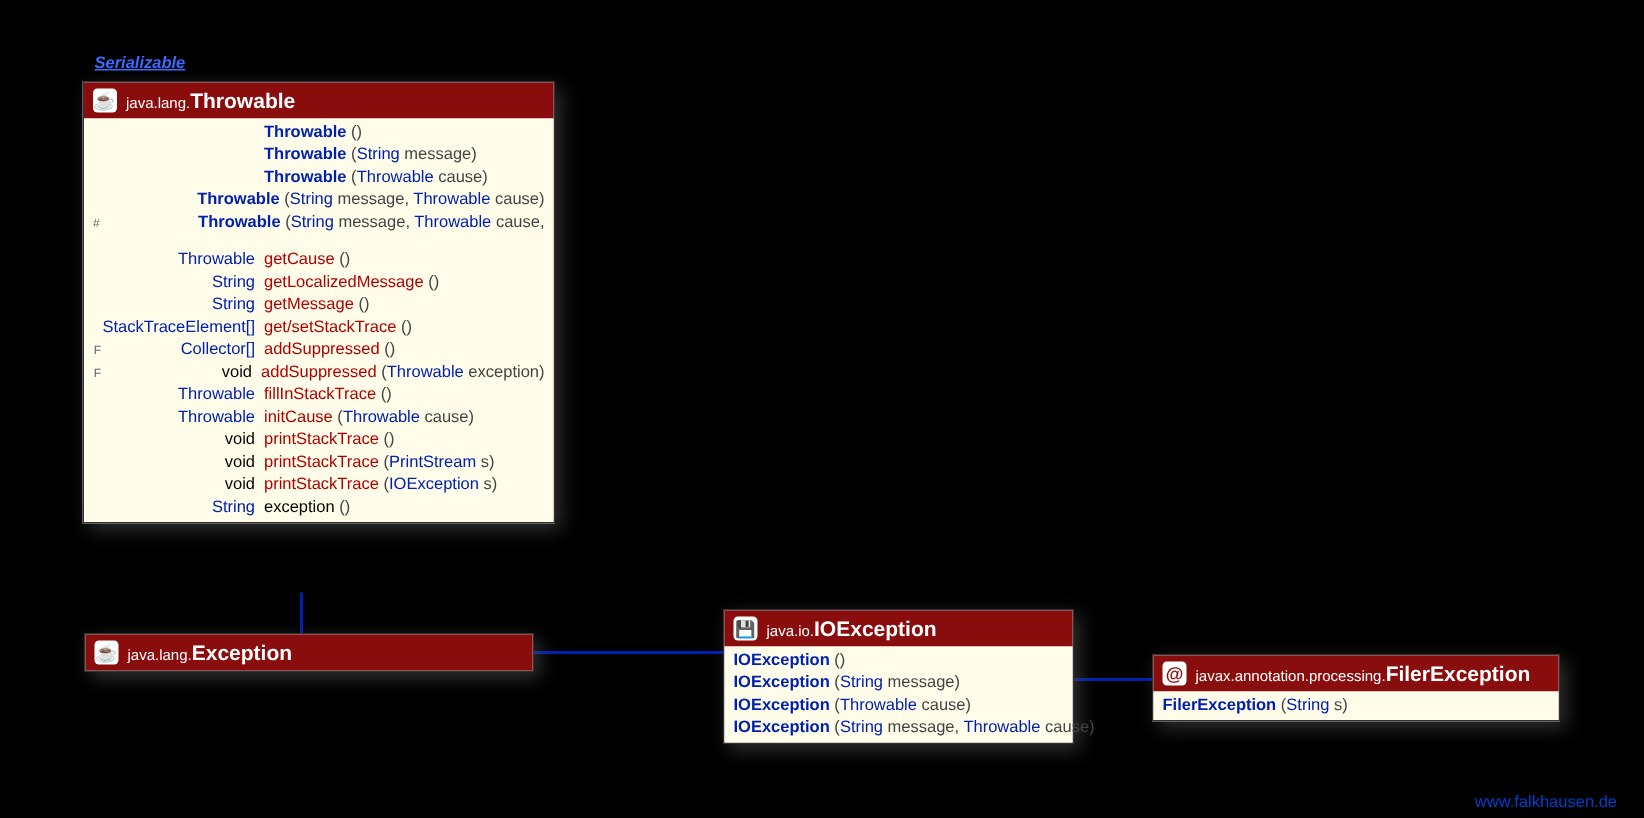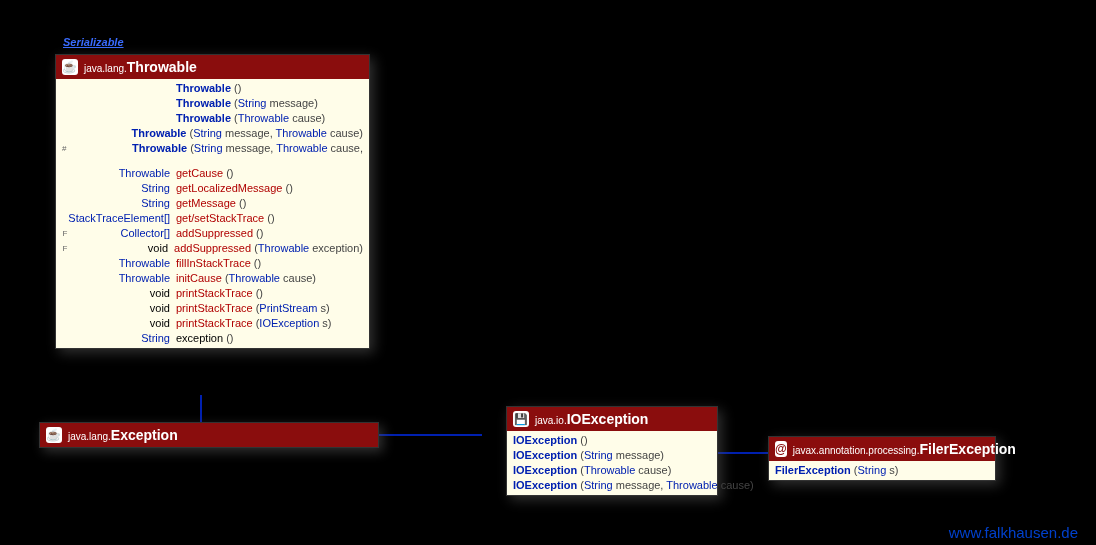--- a/index.html
+++ b/index.html
@@ -19,21 +19,21 @@
 .ret.void{color:#000}
 .mn{color:#b00000}
 .mn.ctor{color:#0020b0;font-weight:bold}
 .mn.plain{color:#000}
 .par{color:#444}
 .par .t{color:#0020b0}
 .par .k{color:#7a9a00}
 .sec{color:#888;font-style:italic;font-size:10px;padding:1px 8px}
 .iface{position:absolute;color:#3a6cff;font-style:italic;font-weight:bold;font-size:11px;text-decoration:underline}
 .line{position:absolute;background:#0020b0}
-.credit{position:absolute;right:18px;bottom:4px;color:#0040cc;font-size:15px}
+.credit{position:absolute;right:18px;bottom:4px;color:#0040cc;font-size:11px}
 </style>
 </head>
 <body>
 
 <div class="iface" style="left:63px;top:36px">Serializable</div>
 
 <div class="line" style="left:200px;top:395px;width:2px;height:28px"></div>
 <div class="line" style="left:356px;top:434px;width:126px;height:2px"></div>
 <div class="line" style="left:716px;top:452px;width:52px;height:2px"></div>
 
@@ -146,28 +146,28 @@
       </div>
       <div class="row">
         <span class="m"></span>
         <span class="ret">String</span>
         <span class="mn plain">exception</span>
         <span class="par">&nbsp;()</span>
       </div>
     </div>
 </div>
 
-<div class="cls" style="left:39px;top:422px;width:340px">
+<div class="cls" style="left:56px;top:422px;width:300px">
   <div class="hdr">
     <span class="ico cup"></span>
     <span><span class="pkg">java.lang.</span><span class="cname">Exception</span></span>
   </div>
 </div>
 
-<div class="cls" style="left:506px;top:406px;width:212px">
+<div class="cls" style="left:482px;top:406px;width:234px">
   <div class="hdr">
     <span class="ico disk"></span>
     <span><span class="pkg">java.io.</span><span class="cname">IOException</span></span>
   </div>
   <div class="body" id="ioexception-body">
       <div class="row" style="padding-left:6px">
         <span class="mn ctor">IOException</span>
         <span class="par">&nbsp;()</span>
       </div>
       <div class="row" style="padding-left:6px">
@@ -178,21 +178,21 @@
         <span class="mn ctor">IOException</span>
         <span class="par">&nbsp;(<span class="t">Throwable</span> cause)</span>
       </div>
       <div class="row" style="padding-left:6px">
         <span class="mn ctor">IOException</span>
         <span class="par">&nbsp;(<span class="t">String</span> message, <span class="t">Throwable</span> cause)</span>
       </div>
     </div>
 </div>
 
-<div class="cls" style="left:768px;top:436px;width:228px">
+<div class="cls" style="left:768px;top:436px;width:272px">
   <div class="hdr">
     <span class="ico at"></span>
     <span><span class="pkg">javax.annotation.processing.</span><span class="cname">FilerException</span></span>
   </div>
   <div class="body" id="filer-body">
       <div class="row" style="padding-left:6px">
         <span class="mn ctor">FilerException</span>
         <span class="par">&nbsp;(<span class="t">String</span> s)</span>
       </div>
     </div>

